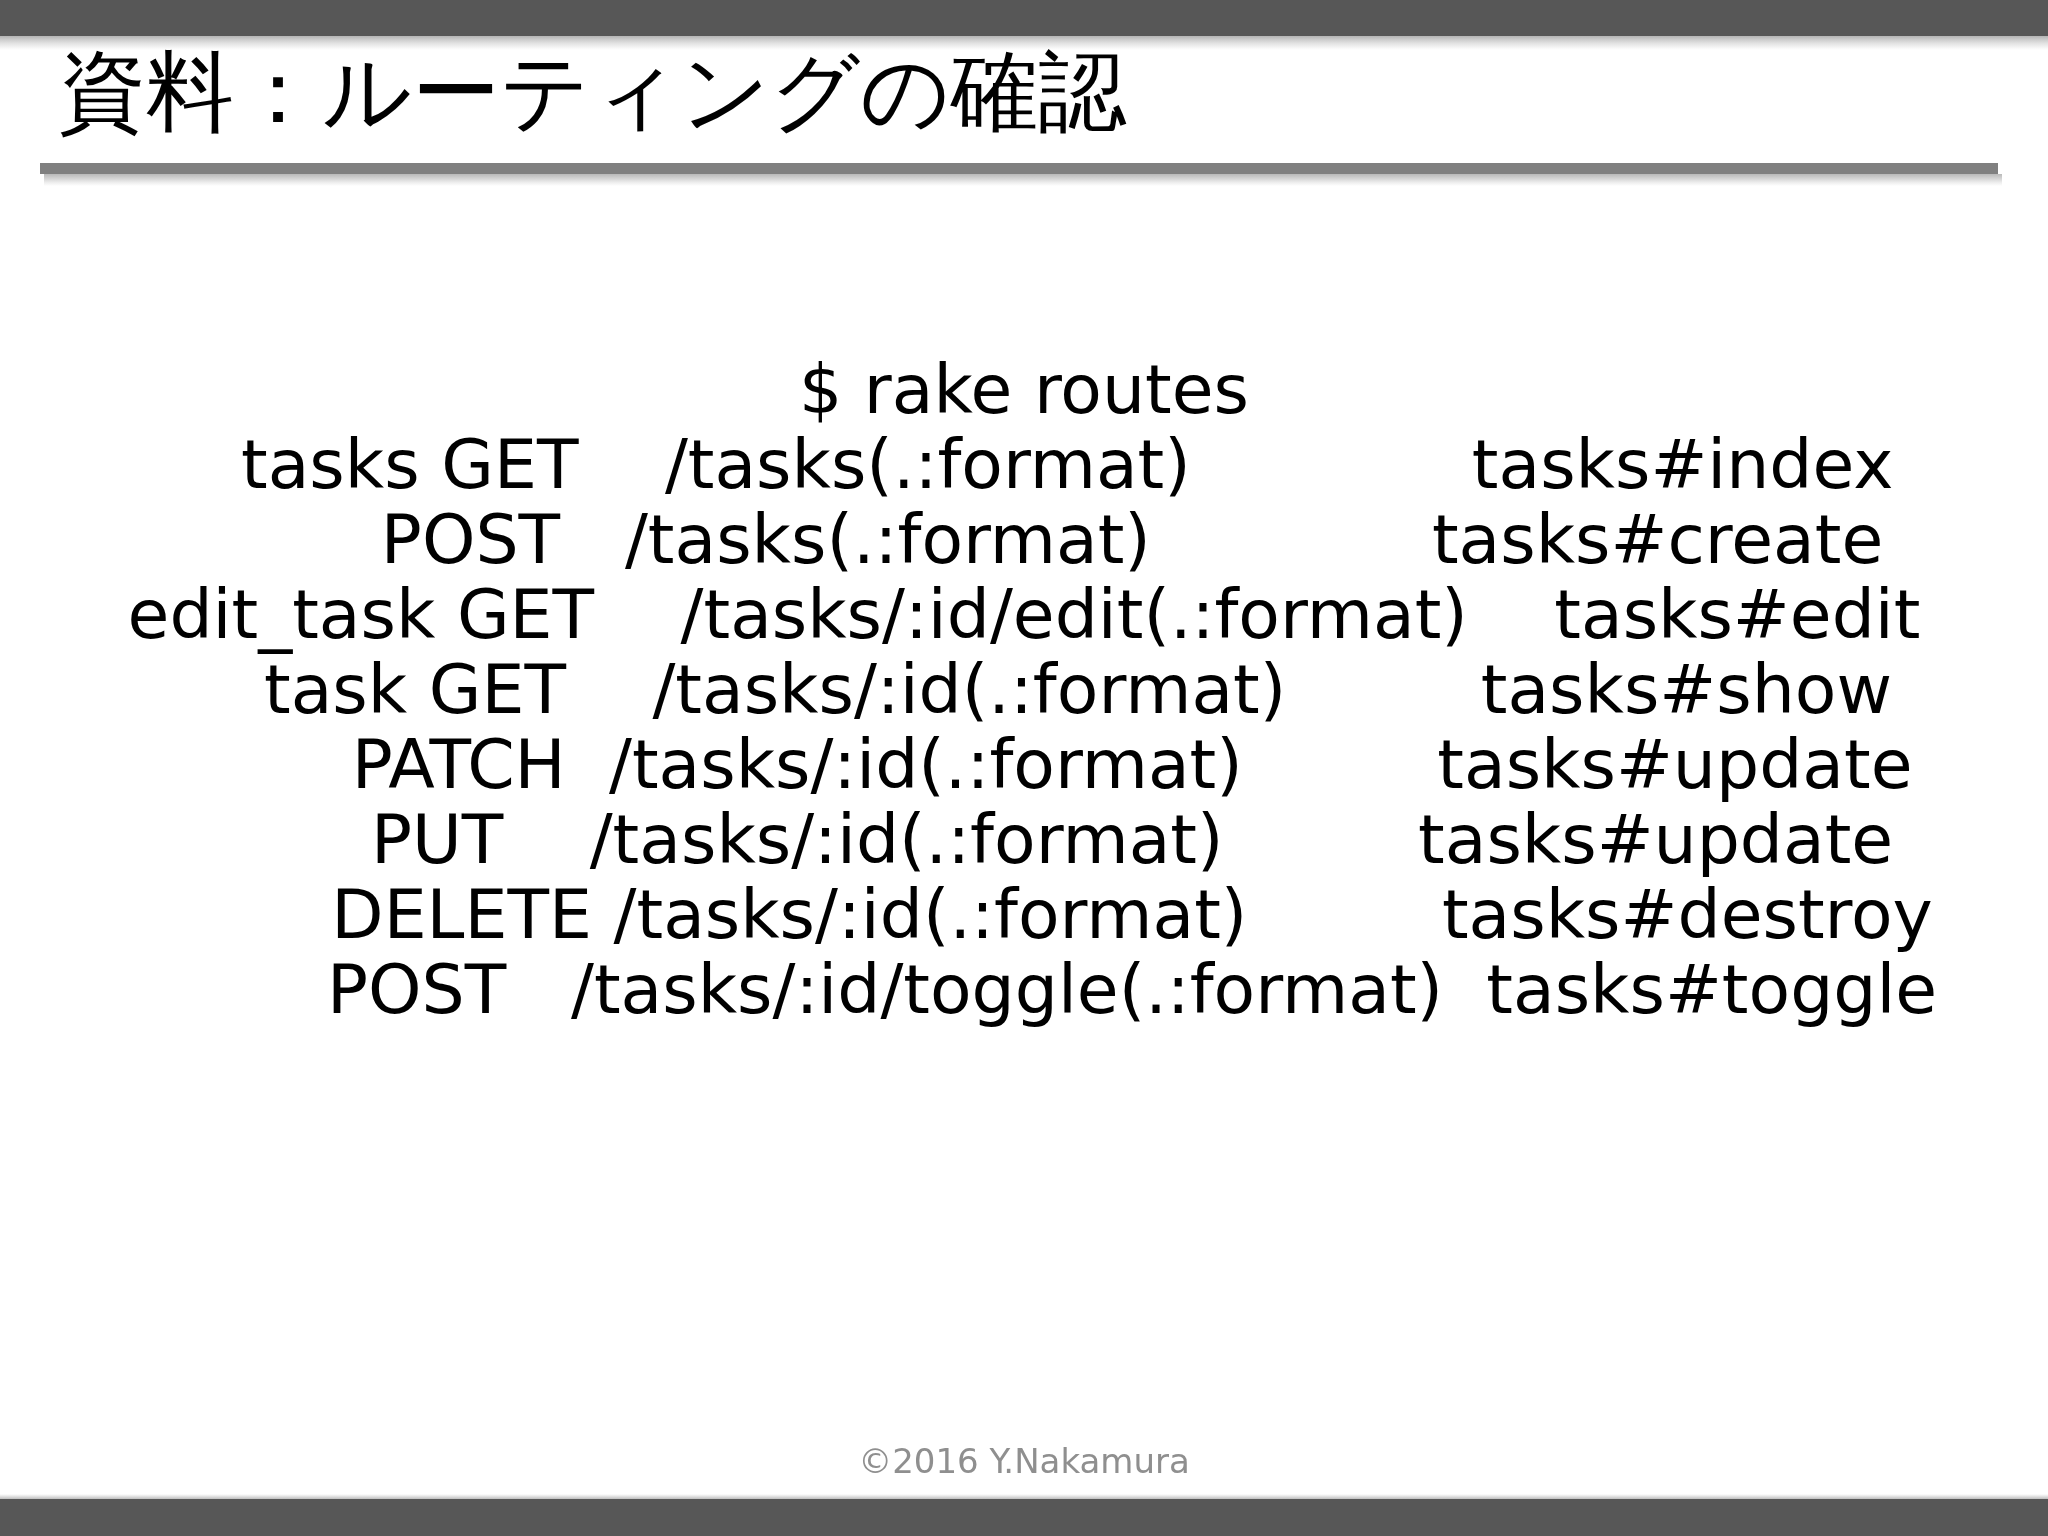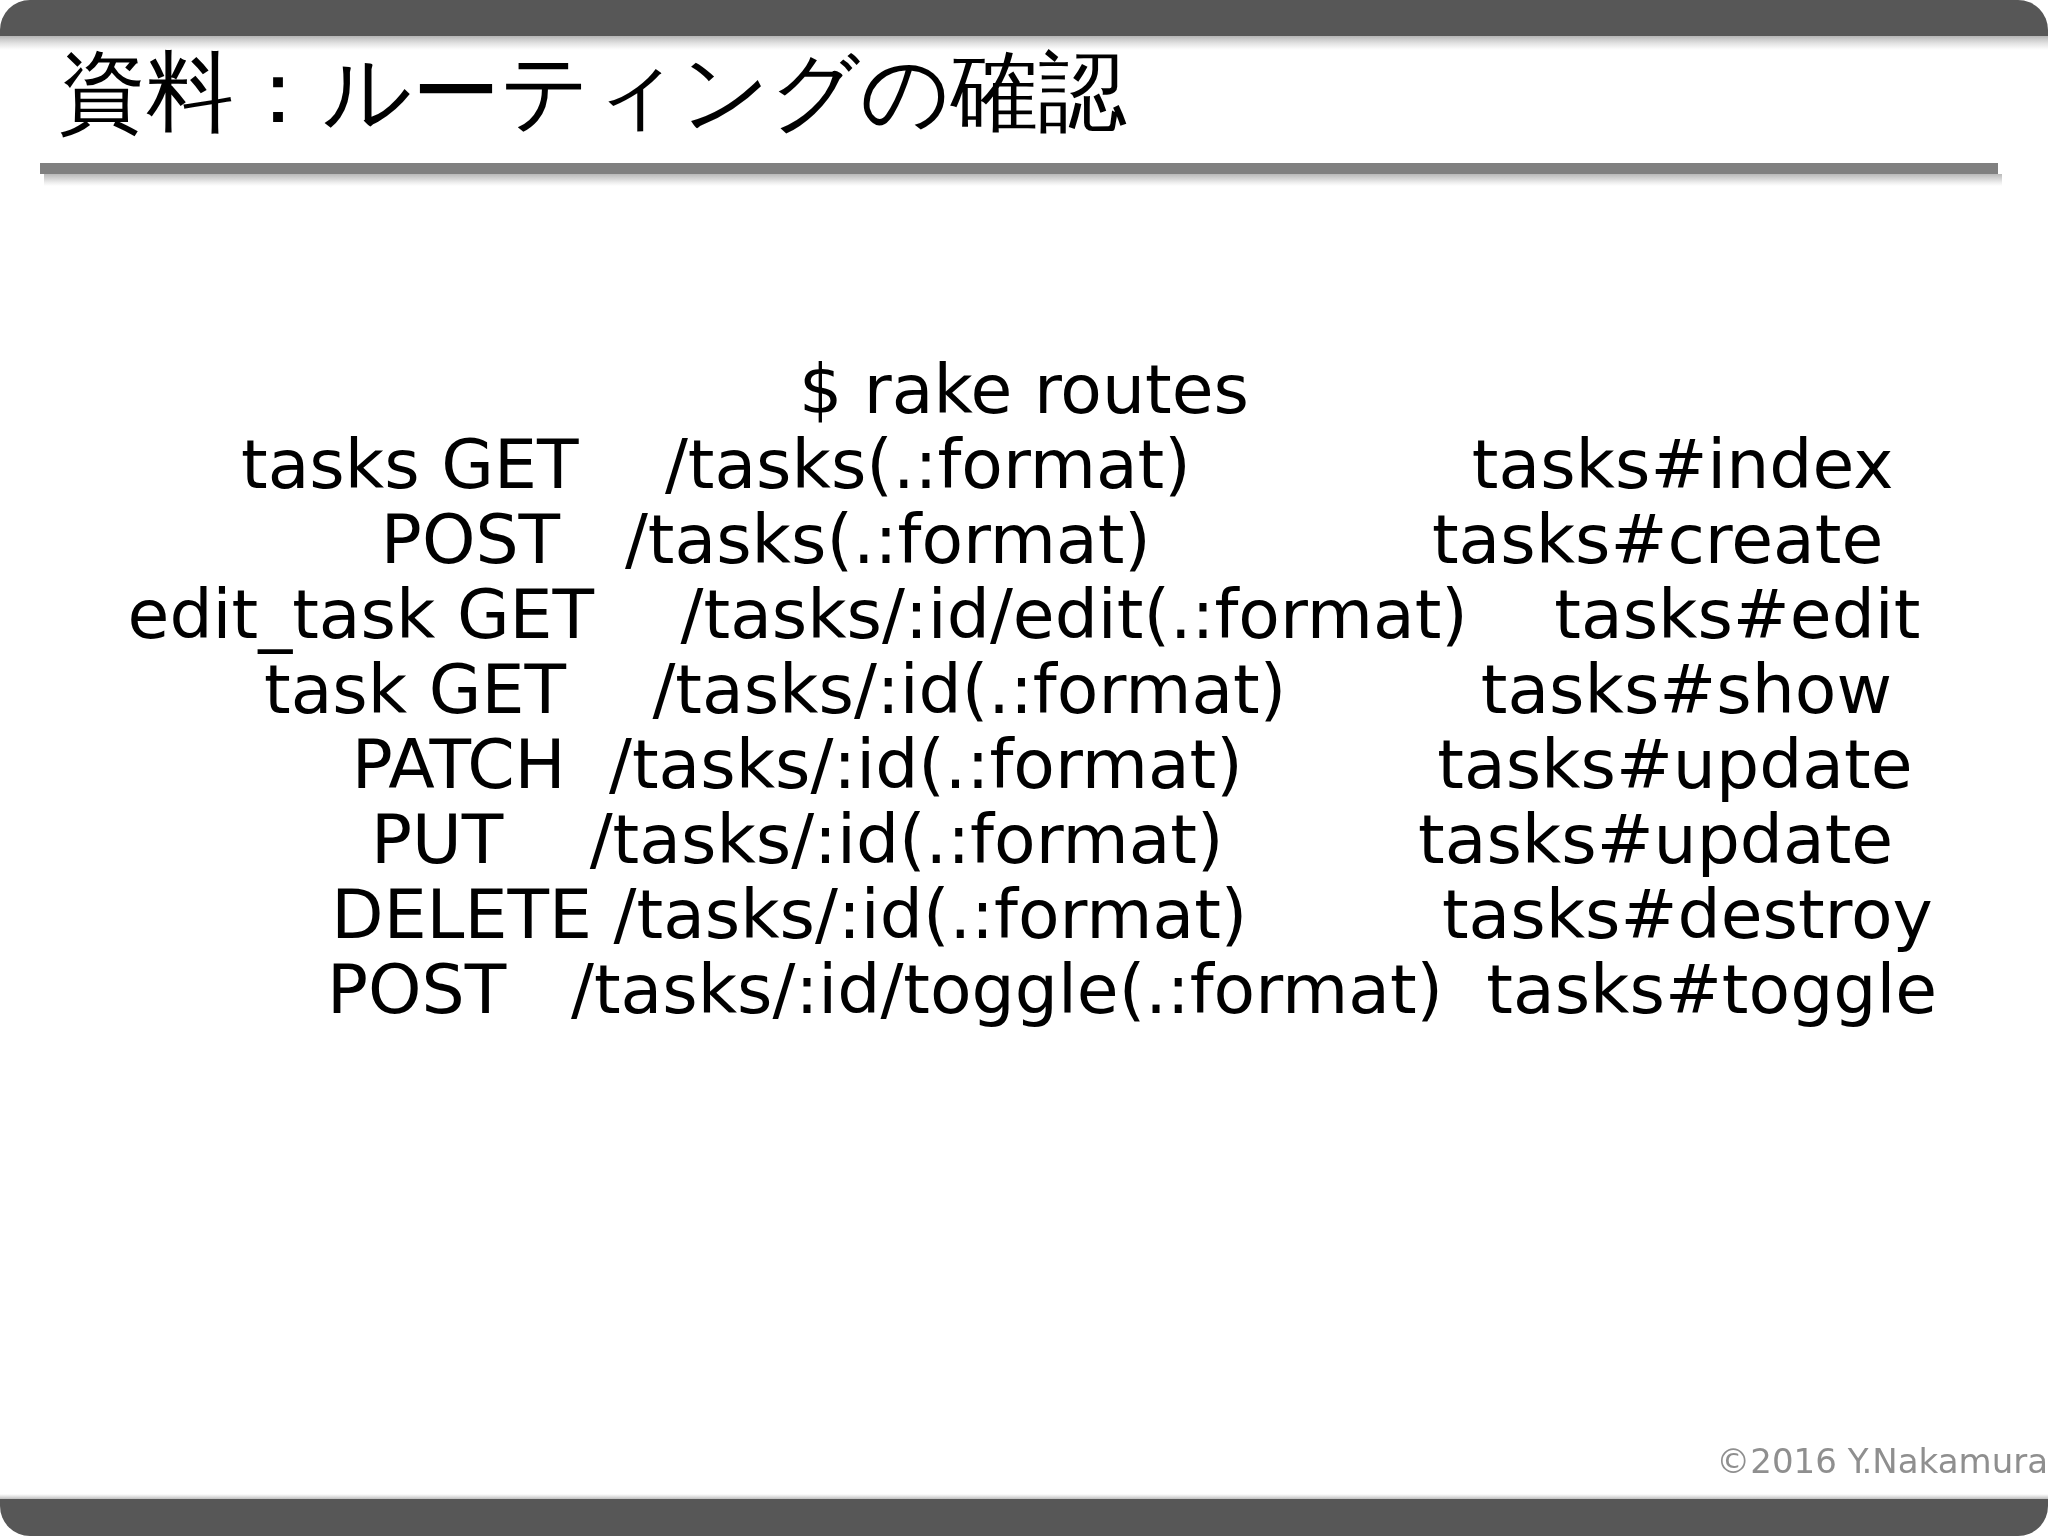--- a/index.html
+++ b/index.html
@@ -7,21 +7,20 @@
     padding: 0;
     background: #ffffff;
   }
   #slide {
     position: relative;
     width: 2048px;
     height: 1536px;
     background: #ffffff;
     overflow: hidden;
     font-family: "DejaVu Sans", "Liberation Sans", sans-serif;
-    border-radius: 30px;
   }
 
   
   #top-band {
     position: absolute;
     left: 0;
     top: 0;
     width: 2048px;
     height: 36px;
     background: #575757;
@@ -104,21 +103,21 @@
     text-align: center;
     font-family: "DejaVu Sans", "Liberation Sans", sans-serif;
   }
 
   
   #copyright {
     position: absolute;
     left: 0;
     top: 1441px;
     width: 2048px;
-    text-align: right;
+    text-align: center;
     font-size: 34px;
     color: #8f8f8f;
     white-space: nowrap;
   }
 </style>
 </head>
 <body>
 
 <div id="slide">
 

